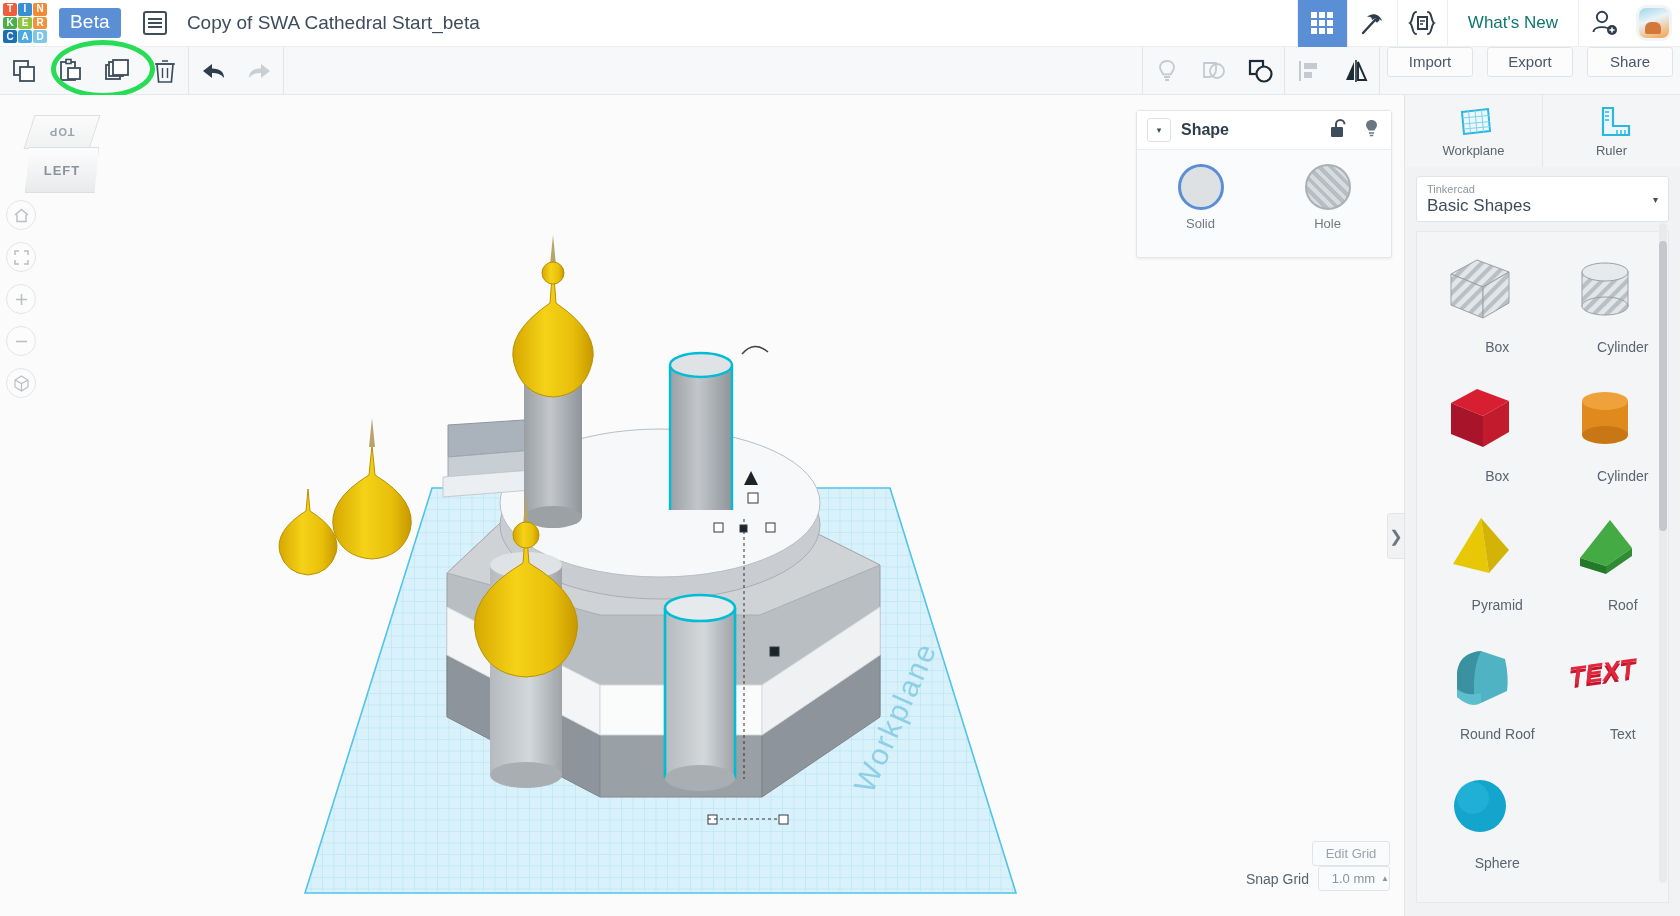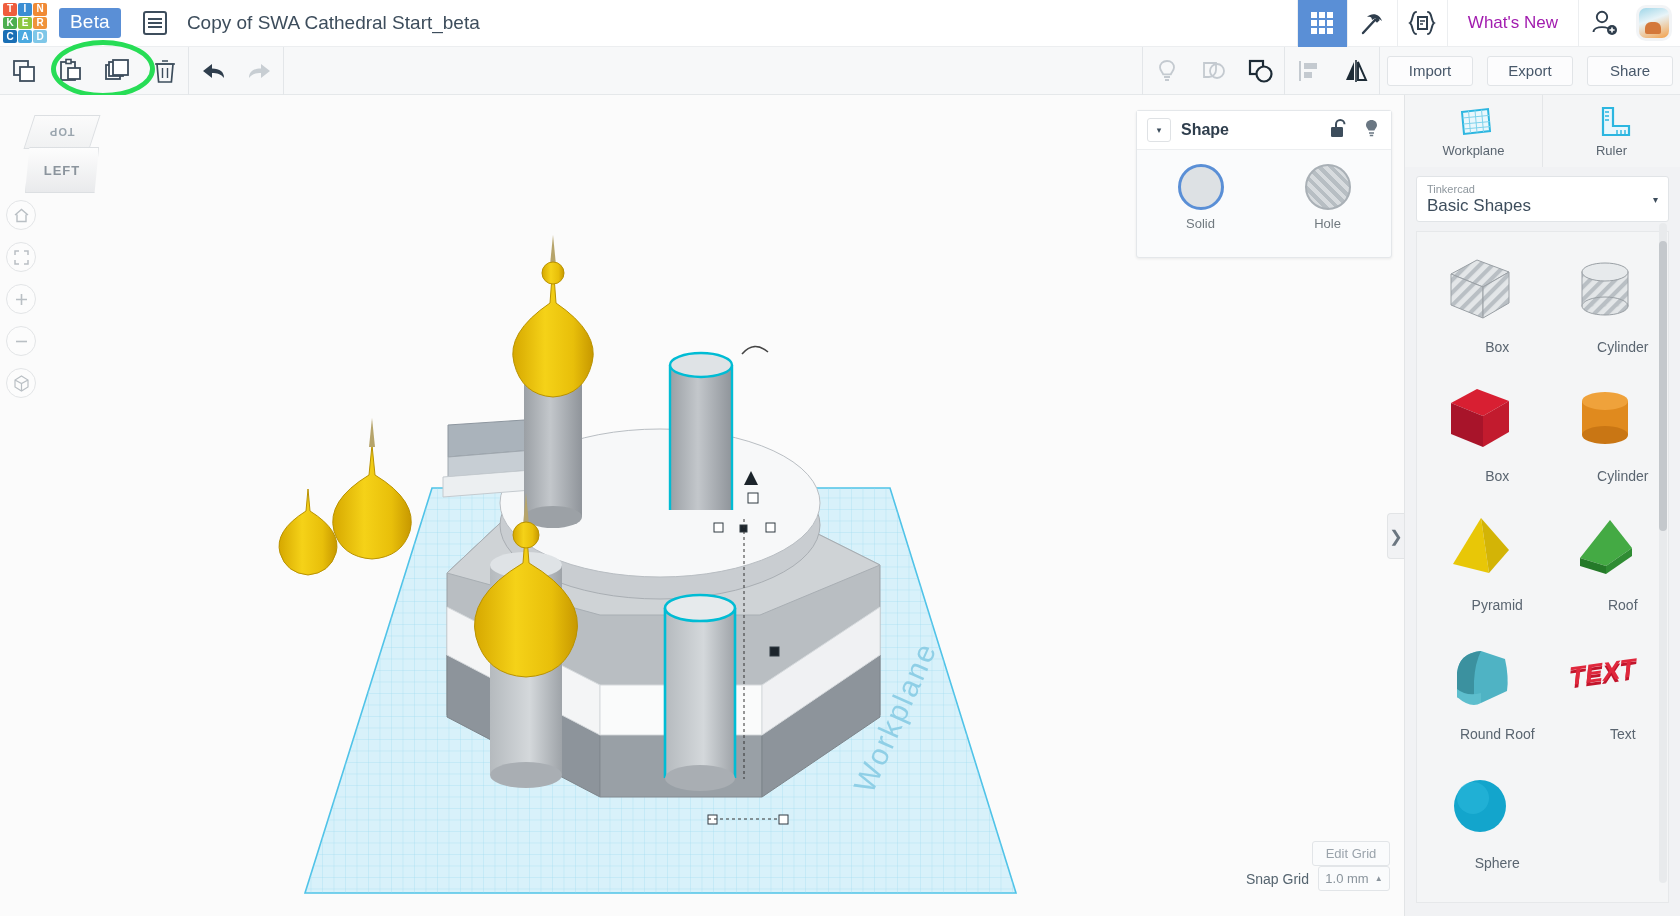--- a/index.html
+++ b/index.html
@@ -46,21 +46,21 @@
   .topbar-right { margin-left: auto; display: flex; align-items: center; height: 47px; }
   .tr-btn {
     width: 50px; height: 47px; display: flex; align-items: center; justify-content: center;
     border-left: 1px solid #eceef0;
   }
   .tr-btn.active { background: #5a8fd6; }
   .grid9 { display: grid; grid-template-columns: repeat(3,6px); grid-template-rows: repeat(3,6px); gap: 2px; }
   .grid9 span { background: #fff; display: block; }
   .whatsnew {
     padding: 8px 20px; height: 47px; display: flex; align-items: center;
-    color: #a21caf; font-size: 17px; border-left: 1px solid #eceef0;
+    color: #0f766e; font-size: 17px; border-left: 1px solid #eceef0;
   }
   .avatar-thumb {
     width: 36px; height: 36px; border-radius: 10px; margin: 0 8px;
     background: linear-gradient(160deg,#9fd6e8 0%,#e8f4f8 40%,#f3a04a 100%);
     border: 3px solid #f2f4f6; overflow:hidden; position: relative;
   }
   .avatar-thumb::after{
     content:""; position:absolute; left:6px; bottom:4px; width:16px;height:12px;
     background:#d4783a; border-radius: 6px 6px 2px 2px;
   }
@@ -69,21 +69,21 @@
   .toolbar2 {
     position: absolute; left: 0; top: 47px; width: 1680px; height: 48px;
     background: #f7f8f9; border-bottom: 1px solid #e5e8ea;
     display: flex; align-items: center;
   }
   .tb-group { display: flex; align-items: center; height: 48px; }
   .tb-btn {
     width: 47px; height: 48px; display: flex; align-items: center; justify-content: center;
   }
   .tb-sep { width: 1px; height: 48px; background: #e3e6e9; }
-  .tb-right { margin-left: auto; display: flex; align-items: center; height: 48px; }
+  .tb-right { margin-left: auto; display: flex; height: 48px; }
   .tb-textbtn {
     min-width: 86px; height: 30px; margin: 0 7px; border: 1px solid #e1e4e7;
     border-radius: 3px; background: #fcfcfd; color: #48586a; font-size: 15px;
     display: flex; align-items: center; justify-content: center;
   }
   .green-ellipse {
     position: absolute; left: 51px; top: 40px; width: 104px; height: 58px;
     border: 5px solid #27dd56; border-radius: 50%; pointer-events: none;
   }
 
@@ -122,21 +122,21 @@
     position: absolute; right: 14px; bottom: 50px; width: 78px; height: 25px;
     border: 1px solid #e2e5e8; border-radius: 3px; background: #fafbfc;
     font-size: 13px; color: #9aa3ab; display: flex; align-items: center; justify-content: center;
   }
   .snaprow {
     position: absolute; right: 14px; bottom: 25px; display: flex; align-items: center; gap: 9px;
   }
   .snaplabel { font-size: 14px; color: #55646f; }
   .snapsel {
     width: 72px; height: 25px; border: 1px solid #e2e5e8; border-radius: 3px; background: #fafbfc;
-    font-size: 13px; color: #8a949c; display: flex; align-items: center; justify-content: center; gap:6px;
+    font-size: 13px; color: #8a949c; display: flex; align-items: center; justify-content: flex-end; gap:6px;
   }
 
   
   .collapse-tab {
     position: absolute; right: 0; top: 418px; width: 17px; height: 46px;
     background: #f1f2f4; border: 1px solid #e2e4e6; border-right: none;
     border-radius: 4px 0 0 4px; display: flex; align-items: center; justify-content: center;
     color: #6b7680; font-size: 16px;
   }
 

